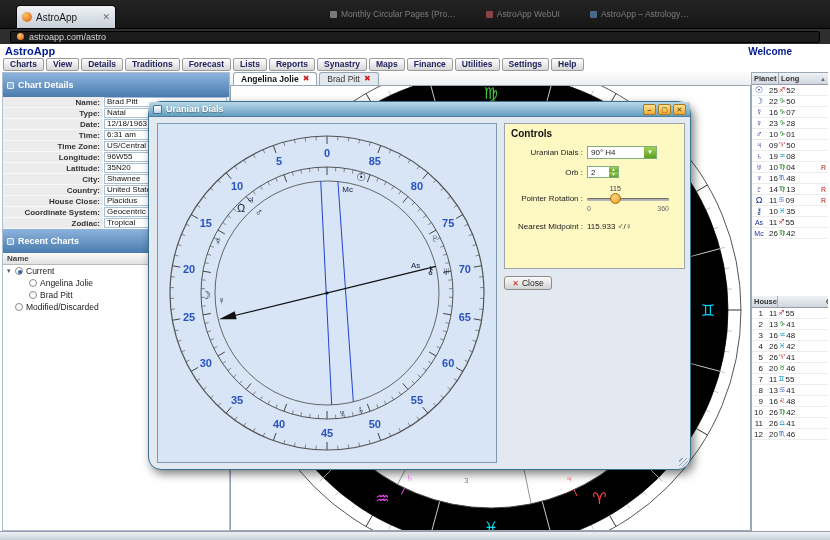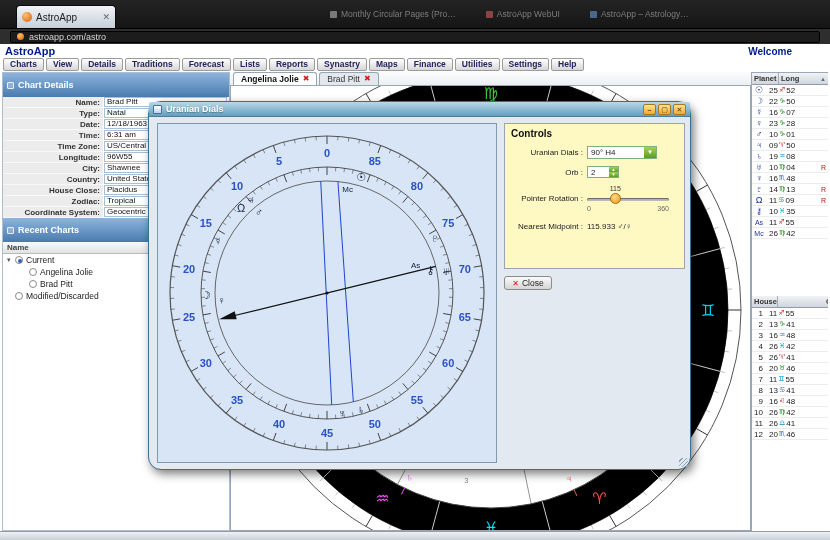--- a/index.html
+++ b/index.html
@@ -178,38 +178,42 @@
             </div>
             <div class="field-row">
               <div class="field-label">Time Zone:</div>
               <div class="field-value">US/Central</div>
             </div>
             <div class="field-row">
               <div class="field-label">Longitude:</div>
               <div class="field-value">96W55</div>
             </div>
             <div class="field-row">
+              <div class="field-label">Latitude:</div>
+              <div class="field-value">35N20</div>
+            </div>
+            <div class="field-row">
               <div class="field-label">City:</div>
               <div class="field-value">Shawnee</div>
             </div>
             <div class="field-row">
               <div class="field-label">Country:</div>
               <div class="field-value">United States</div>
             </div>
             <div class="field-row">
               <div class="field-label">House Close:</div>
               <div class="field-value">Placidus</div>
             </div>
             <div class="field-row">
+              <div class="field-label">Coordinate System:</div>
+              <div class="field-value">Geocentric</div>
+            </div>
+            <div class="field-row">
               <div class="field-label">Zodiac:</div>
               <div class="field-value">Tropical</div>
-            </div>
-            <div class="field-row">
-              <div class="field-label">Coordinate System:</div>
-              <div class="field-value">Geocentric</div>
             </div>
           </div>
         <div class="panel-header">
           <span class="hdr-icon"></span>
           <span>Recent Charts</span>
         </div>
         <div class="recent-cols">
           <span class="col-name">Name</span>
           <span class="col-type">Type</span>
         </div>

